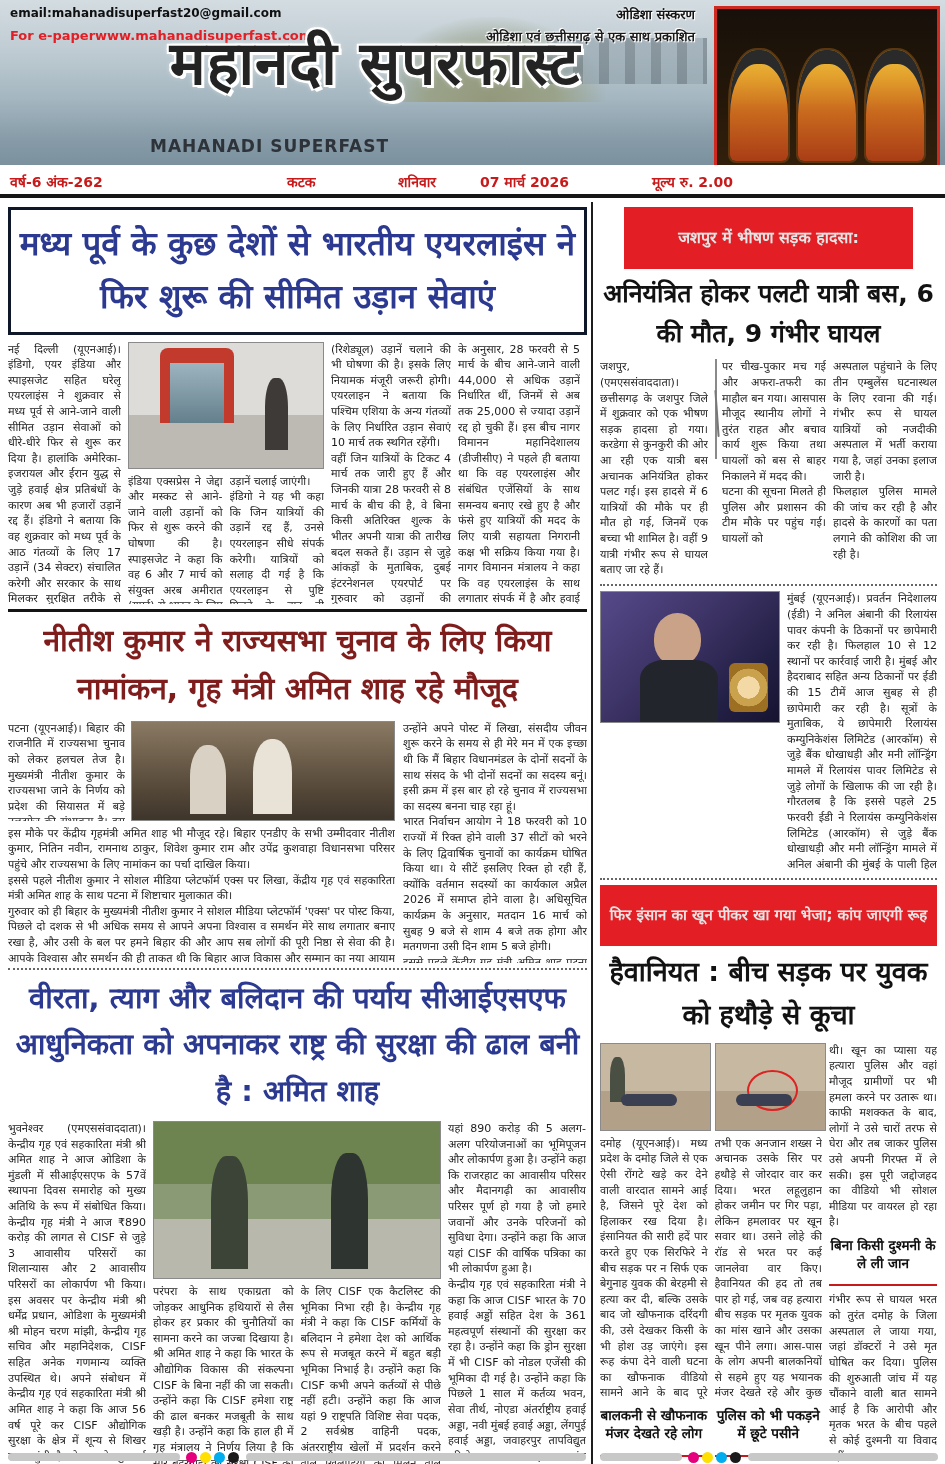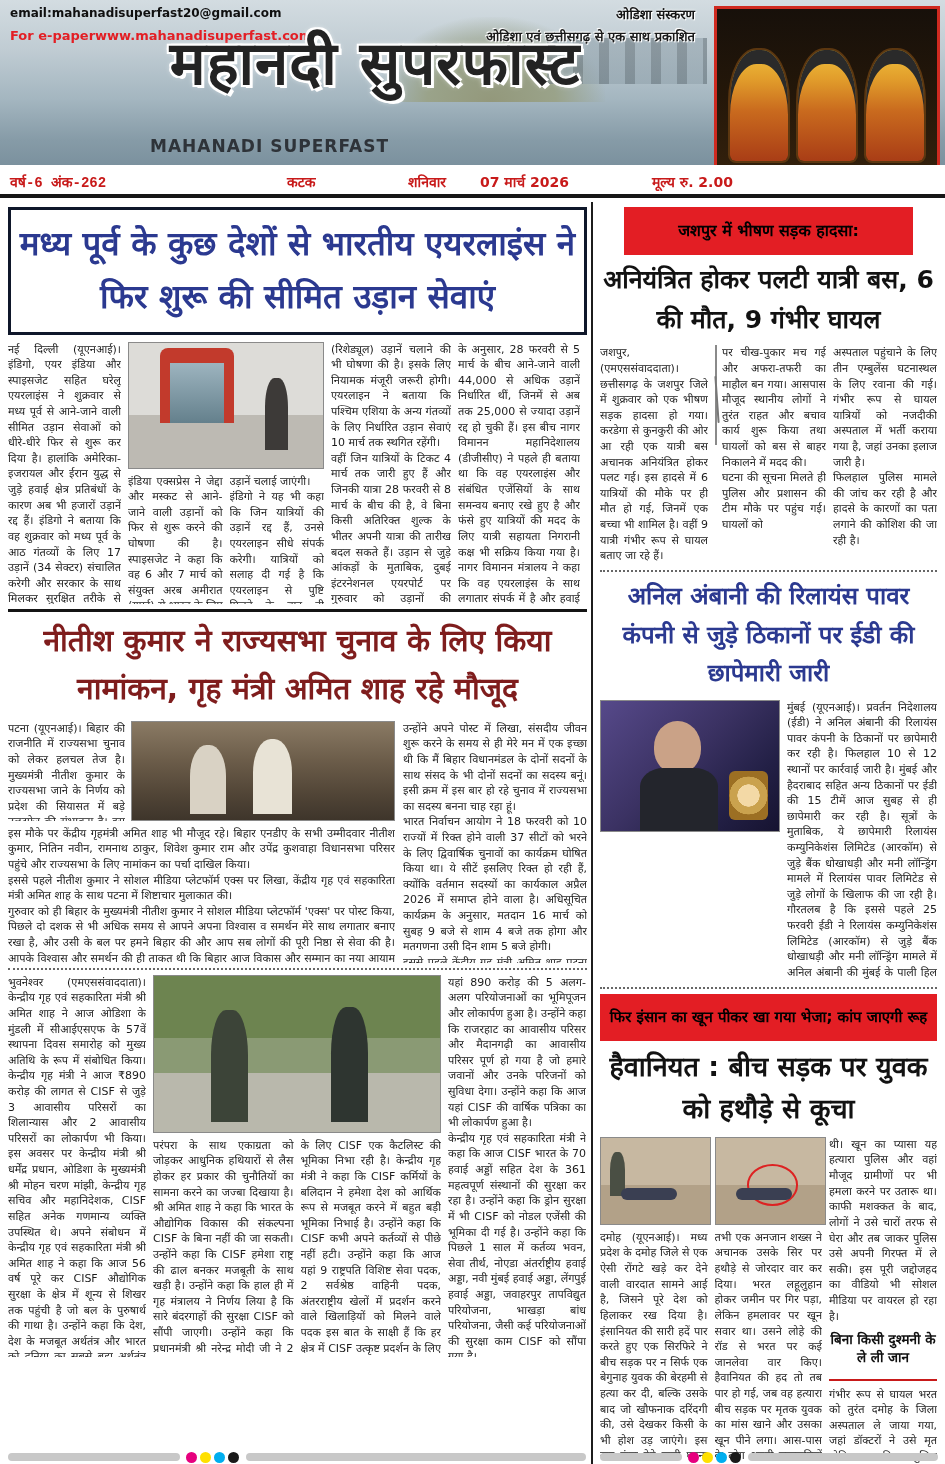--- a/index.html
+++ b/index.html
@@ -26,21 +26,21 @@
   .deity-box{position:absolute;right:5px;top:6px;width:226px;height:164px;border:3px solid #cf2a20;
     background:linear-gradient(180deg,#17100a 0%,#241709 55%,#32200c 100%);display:flex;align-items:flex-end;
     justify-content:space-around;padding:10px 8px 6px;box-sizing:border-box;}
   .deity{width:28%;height:78%;border-radius:46% 46% 6px 6px;
     background:linear-gradient(180deg,#f0c23c 0%,#e09a2a 28%,#c96a1e 55%,#a93d16 100%);
     box-shadow:0 0 0 2px #5c3710, inset 0 14px 0 #2a2a2a;}
 
   
   .dateline{position:absolute;left:0;top:165px;width:945px;height:33px;background:#fff;border-bottom:4px solid #161616;box-sizing:border-box;}
   .dateline span{position:absolute;top:7px;font-size:14px;font-weight:700;color:#c81a1a;}
-  .dl-vol{left:10px;font-family:Liberation Mono, monospace;} .dl-city{left:287px;} .dl-day{left:408px;font-family:Liberation Mono, monospace;} .dl-date{left:480px;}
+  .dl-vol{left:10px;} .dl-city{left:287px;} .dl-day{left:398px;font-family:Liberation Mono, monospace;} .dl-date{left:480px;}
   .dl-price{left:652px;} .dl-rni{left:758px;color:#141414 !important;}
 
   
   .v-divider{position:absolute;left:591px;top:202px;width:2px;height:1262px;background:#1c1c1c;}
   .left-region{position:absolute;left:8px;top:205px;width:579px;}
   .right-region{position:absolute;left:600px;top:205px;width:337px;}
 
   .rule{border-top:3px solid #141414;margin:5px 0;}
   .rule-dot{border-top:2px dotted #666;margin:5px 0;}
 
@@ -79,22 +79,22 @@
   .h-blue{margin:4px 0 7px;text-align:center;font-size:29px;line-height:1.6;color:#2b3990;font-weight:800;}
   .cisf-body{display:flex;gap:7px;height:382px;overflow:hidden;}
   .cisf-col1{width:138px;flex:0 0 138px;}
   .cisf-mid{width:288px;flex:0 0 288px;display:flex;flex-direction:column;gap:5px;}
   .cisf-photo{height:158px;background:linear-gradient(180deg,#6d8450 0 40%,#8a9a74 40% 62%,#b9b8ac 62% 100%);}
   .cisf-photo .off1{position:absolute;left:20%;top:22%;width:13%;height:72%;background:#3c4438;border-radius:40% 40% 0 0;}
   .cisf-photo .off2{position:absolute;left:62%;top:20%;width:13%;height:74%;background:#2e3530;border-radius:40% 40% 0 0;}
   .cisf-col4{width:138px;flex:0 0 138px;}
 
   
-  .kicker{background:#e31e24;color:#000000;font-weight:700;text-align:center;font-size:16px;line-height:1.4;
-    padding:13px 6px;width:86%;margin:2px auto 5px;box-sizing:border-box;}
+  .kicker{background:#e31e24;color:#e5e5e5;font-weight:700;text-align:center;font-size:16px;line-height:1.4;
+    padding:20px 6px;width:86%;margin:2px auto 5px;box-sizing:border-box;}
   .h-right{margin:2px 0 6px;text-align:center;font-size:25px;line-height:1.58;color:#121212;font-weight:800;}
   .jash-body{display:flex;gap:7px;height:220px;overflow:hidden;}
   .jash-col1{width:108px;flex:0 0 108px;}
   .jash-rightblock{flex:1;display:flex;flex-direction:row;gap:5px;}
   .bus-photo{height:100px;background:linear-gradient(180deg,#7e8d5d 0 42%,#c9bc99 42% 100%);}
   .bus-photo .bus{position:absolute;left:8%;top:30%;width:42%;height:46%;background:#e8e4da;border:1px solid #777;border-radius:4px;transform:rotate(-4deg);}
   .bus-photo .jcb{position:absolute;right:10%;top:26%;width:26%;height:40%;background:#e0b227;border-radius:3px;}
 
   
   .amb-body{height:282px;overflow:hidden;}
@@ -201,20 +201,21 @@
         </div>
         <div class="bodytxt nitish-right">उन्होंने अपने पोस्ट में लिखा, संसदीय जीवन शुरू करने के समय से ही मेरे मन में एक इच्छा थी कि मैं बिहार विधानमंडल के दोनों सदनों के साथ संसद के भी दोनों सदनों का सदस्य बनूं। इसी क्रम में इस बार हो रहे चुनाव में राज्यसभा का सदस्य बनना चाह रहा हूं।
 भारत निर्वाचन आयोग ने 18 फरवरी को 10 राज्यों में रिक्त होने वाली 37 सीटों को भरने के लिए द्विवार्षिक चुनावों का कार्यक्रम घोषित किया था। ये सीटें इसलिए रिक्त हो रही हैं, क्योंकि वर्तमान सदस्यों का कार्यकाल अप्रैल 2026 में समाप्त होने वाला है। अधिसूचित कार्यक्रम के अनुसार, मतदान 16 मार्च को सुबह 9 बजे से शाम 4 बजे तक होगा और मतगणना उसी दिन शाम 5 बजे होगी।
 इससे पहले केंद्रीय गृह मंत्री अमित शाह पटना में मुख्यमंत्री आवास पहुंचे। यहां उन्होंने नीतीश कुमार के साथ मुलाकात की।
 भाजपा के राष्ट्रीय अध्यक्ष नितिन नवीन तथा उपमुख्यमंत्री सम्राट चौधरी सहित कई नेता भी वहां पहुंचे और बैठक की। बताया गया कि इस बैठक में राज्यसभा चुनाव के साथ-साथ बिहार की मौजूदा राजनीतिक स्थिति और आगे की रणनीति पर भी चर्चा हुई।</div>
       </div>
       <div class="rule-dot"></div>
     </div>
 
     <div>
+      <h2 class="h-blue">वीरता, त्याग और बलिदान की पर्याय सीआईएसएफ आधुनिकता को अपनाकर राष्ट्र की सुरक्षा की ढाल बनी है : अमित शाह</h2>
       <div class="cisf-body">
         <div class="bodytxt cisf-col1">भुवनेश्वर (एमएससंवाददाता)। केन्द्रीय गृह एवं सहकारिता मंत्री श्री अमित शाह ने आज ओडिशा के मुंडली में सीआईएसएफ के 57वें स्थापना दिवस समारोह को मुख्य अतिथि के रूप में संबोधित किया। केन्द्रीय गृह मंत्री ने आज ₹890 करोड़ की लागत से CISF से जुड़े 3 आवासीय परिसरों का शिलान्यास और 2 आवासीय परिसरों का लोकार्पण भी किया। इस अवसर पर केन्द्रीय मंत्री श्री धर्मेंद्र प्रधान, ओडिशा के मुख्यमंत्री श्री मोहन चरण मांझी, केन्द्रीय गृह सचिव और महानिदेशक, CISF सहित अनेक गणमान्य व्यक्ति उपस्थित थे। अपने संबोधन में केन्द्रीय गृह एवं सहकारिता मंत्री श्री अमित शाह ने कहा कि आज 56 वर्ष पूरे कर CISF औद्योगिक सुरक्षा के क्षेत्र में शून्य से शिखर तक पहुंची है जो बल के पुरुषार्थ की गाथा है। उन्होंने कहा कि देश, देश के मजबूत अर्थतंत्र और भारत को दुनिया का सबसे बड़ा अर्थतंत्र बनाने की संकल्पना औद्योगिक विकास के बिना नहीं हो सकती और औद्योगिक विकास को सुरक्षित वातावरण देने के लिए राष्ट्रीय स्तर पर एक औद्योगिक सुरक्षा बल की जरूरत है। श्री शाह ने कहा कि पिछले 56 साल में CISF ने न सिर्फ अपनी स्थापना के उद्देश्यों को सिद्ध किया है बल्कि हर प्रकार की चुनौतियों से सीखते हुए समय के साथ अपने आप को बदलने का प्रयास भी किया है। उन्होंने कहा कि CISF ने आधुनिकता को भी अपनाया है और परंपराओं को भी जीवित रखा है। उन्होंने कहा कि CISF ने वीरता, त्याग, बलिदान और भारत के समृद्ध इतिहास की</div>
         <div class="cisf-mid">
           <div class="photo cisf-photo">
             <div class="off1"></div>
             <div class="off2"></div>
           </div>
           <div class="sub2">
             <div class="bodytxt">परंपरा के साथ एकाग्रता को जोड़कर आधुनिक हथियारों से लैस होकर हर प्रकार की चुनौतियों का सामना करने का जज्बा दिखाया है। श्री अमित शाह ने कहा कि भारत के औद्योगिक विकास की संकल्पना CISF के बिना नहीं की जा सकती। उन्होंने कहा कि CISF हमेशा राष्ट्र की ढाल बनकर मजबूती के साथ खड़ी है। उन्होंने कहा कि हाल ही में गृह मंत्रालय ने निर्णय लिया है कि सारे बंदरगाहों की सुरक्षा CISF को सौंपी जाएगी। उन्होंने कहा कि प्रधानमंत्री श्री नरेन्द्र मोदी जी ने 2 महत्वपूर्ण संकल्प देश की जनता के सामने रखे हैं – 2047 तक पूर्ण विकसित राष्ट्र बनना और हर क्षेत्र में पूरे विश्व में प्रथम स्थान पर पहुंचना और 2027 तक दुनिया की तीसरी सबसे बड़ी अर्थव्यवस्था बनना। उन्होंने कहा कि इन लक्ष्यों की प्राप्ति</div>
             <div class="bodytxt">के लिए CISF एक कैटलिस्ट की भूमिका निभा रही है। केन्द्रीय गृह मंत्री ने कहा कि CISF कर्मियों के बलिदान ने हमेशा देश को आर्थिक रूप से मजबूत करने में बहुत बड़ी भूमिका निभाई है। उन्होंने कहा कि CISF कभी अपने कर्तव्यों से पीछे नहीं हटी। उन्होंने कहा कि आज यहां 9 राष्ट्रपति विशिष्ट सेवा पदक, 2 सर्वश्रेष्ठ वाहिनी पदक, अंतरराष्ट्रीय खेलों में प्रदर्शन करने वाले खिलाड़ियों को मिलने वाले पदक इस बात के साक्षी हैं कि हर क्षेत्र में CISF उत्कृष्ट प्रदर्शन के लिए तैयार रहती है।
@@ -248,21 +249,20 @@
 घटना की सूचना मिलते ही पुलिस और प्रशासन की टीम मौके पर पहुंच गई। घायलों को</div>
             <div class="bodytxt">अस्पताल पहुंचाने के लिए तीन एम्बुलेंस घटनास्थल के लिए रवाना की गई। गंभीर रूप से घायल यात्रियों को नजदीकी अस्पताल में भर्ती कराया गया है, जहां उनका इलाज जारी है।
 फिलहाल पुलिस मामले की जांच कर रही है और हादसे के कारणों का पता लगाने की कोशिश की जा रही है।</div>
           </div>
         </div>
       </div>
       <div class="rule-dot"></div>
     </div>
 
     <div>
-      <h2 class="h-blue" style="font-size:24px;">अनिल अंबानी की रिलायंस पावर कंपनी से जुड़े ठिकानों पर ईडी की छापेमारी जारी</h2>
       <div class="amb-body">
         <div class="amb-photo">
           <div class="face"></div>
           <div class="suit"></div>
           <div class="logo"></div>
         </div>
         <div class="bodytxt">मुंबई (यूएनआई)। प्रवर्तन निदेशालय (ईडी) ने अनिल अंबानी की रिलायंस पावर कंपनी के ठिकानों पर छापेमारी कर रही है। फिलहाल 10 से 12 स्थानों पर कार्रवाई जारी है। मुंबई और हैदराबाद सहित अन्य ठिकानों पर ईडी की 15 टीमें आज सुबह से ही छापेमारी कर रही है। सूत्रों के मुताबिक, ये छापेमारी रिलायंस कम्युनिकेशंस लिमिटेड (आरकॉम) से जुड़े बैंक धोखाधड़ी और मनी लॉन्ड्रिंग मामले में रिलायंस पावर लिमिटेड से जुड़े लोगों के खिलाफ की जा रही है। गौरतलब है कि इससे पहले 25 फरवरी ईडी ने रिलायंस कम्युनिकेशंस लिमिटेड (आरकॉम) से जुड़े बैंक धोखाधड़ी और मनी लॉन्ड्रिंग मामले में अनिल अंबानी की मुंबई के पाली हिल स्थित आवासीय संपत्ति %अबोड% को अस्थायी रूप से कुर्क कर लिया था, जिसकी अनुमानित कीमत 3,716.83 करोड़ रुपए है। इसके साथ ही इस समूह से जुड़ी अब तक कुर्क की गई कुल संपत्तियों का मूल्य 15,700 करोड़ रुपए से अधिक हो गया है। ईडी के विशेष कार्यबल (स्पेशल टास्क फोर्स) मुख्यालय ने यह कार्रवाई मनी लॉन्ड्रिंग निवारण अधिनियम (पीएमएलए), 2002 के तहत की थी। इससे पहले इसी संपत्ति का एक हिस्सा 473.17 करोड़ रुपए की सीमा तक अटैच किया जा चुका था। जांच में सामने आया है कि आरकॉम और उसकी समूह कंपनियों ने घरेलू और विदेशी बैंकों व वित्तीय संस्थानों से भारी मात्रा में ऋण लिया था। इनमें से कुल 40,185 करोड़ रुपए की राशि अभी भी बकाया है, जिनमें से कई खाते एनपीए (नॉन-परफॉर्मिंग एसेट) बन चुके हैं। जांच में यह भी खुलासा हुआ कि पाली हिल की यह संपत्ति एक निजी पारिवारिक ट्रस्ट में स्थानांतरित कर दी गई थी, जो अनिल अंबानी के परिवार के सदस्यों से जुड़ा है। जांच एजेंसी के अनुसार, इस कॉर्पोरेट पुनर्गठन का उद्देश्य यह दिखाना था कि अनिल अंबानी का इस संपत्ति से सीधा संबंध नहीं है। ईडी का मानना है कि इस व्यवस्था का मकसद संपत्ति को एकत्र कर धन संरक्षण और संसाधन सृजन करना तथा इसे उन व्यक्तिगत देनदारियों से बचाना था, जो अनिल अंबानी ने आरकॉम को दिए गए बैंक ऋणों के बदले पर्सनल गारंटी के रूप में ली थीं। इस संपत्ति का वास्तविक उपयोग और लाभ अंबानी परिवार के लिए था, जबकि सार्वजनिक क्षेत्र के बैंकों के फंसे हुए कर्ज का निपटारा नहीं हो पा रहा था।</div>
       </div>
       <div class="rule-dot"></div>
     </div>

